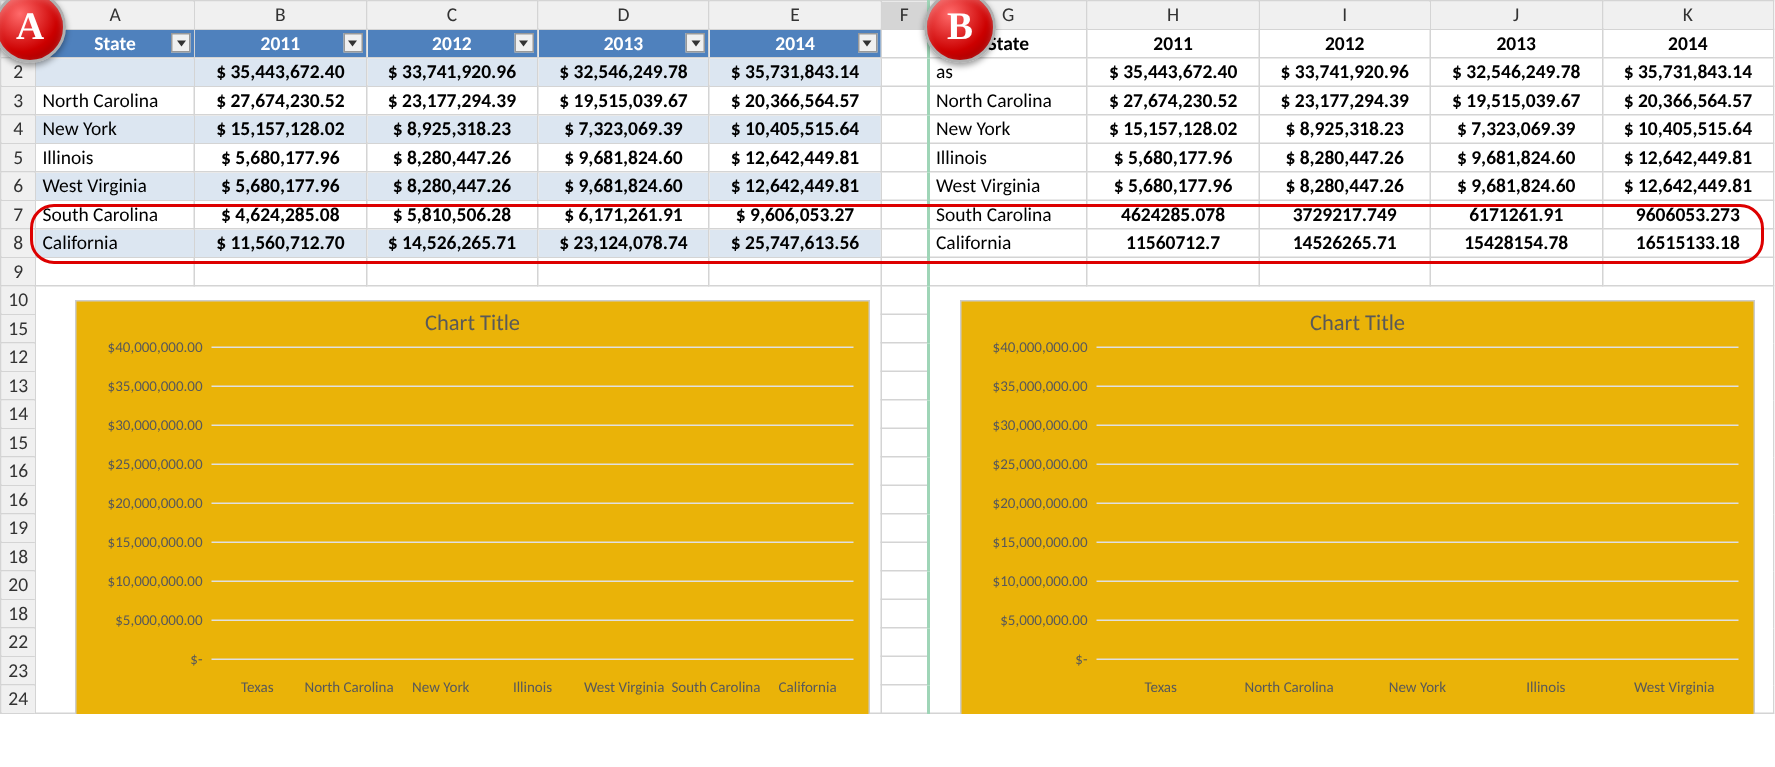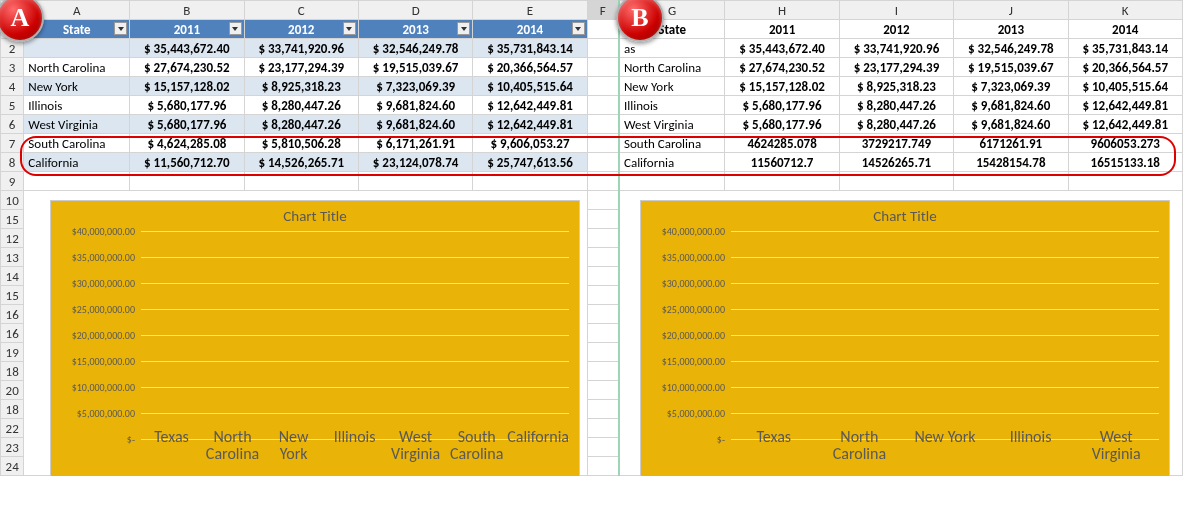--- a/index.html
+++ b/index.html
@@ -75,21 +75,21 @@
   .chart .title { text-align:center; font-size:15px; color:#595959; margin-top:6px; }
   .chart .plot { position:absolute; left:90px; right:10px; top:30px; bottom:60px; }
   .chart .yaxis { position:absolute; left:0; top:30px; bottom:60px; width:88px; }
   .chart .ylab { position:absolute; right:4px; font-size:10px; color:#595959; transform:translateY(-50%); }
   .chart .grid-line { position:absolute; left:0; right:0; height:1px; background:#e0e0e0; }
   .chart .bars { position:absolute; left:0; right:0; top:0; bottom:0; display:flex; align-items:flex-end; }
   .chart .group { flex:1; display:flex; align-items:flex-end; justify-content:center; gap:2px; position:relative; }
   .chart .bar { width:10px; }
   .chart.right .bar { width:12px; }
   .chart .xlabels { position:absolute; left:90px; right:10px; bottom:36px; display:flex; }
-  .chart .xlab { flex:1; font-size:16px; text-align:center; color:#595959; line-height:1.1; }
+  .chart .xlab { flex:1; font-size:10px; text-align:center; color:#595959; line-height:1.1; }
   .chart .legend { position:absolute; bottom:4px; left:0; right:0; display:flex; justify-content:center; gap:14px; font-size:10px; color:#595959;}
   .chart .legend span { display:flex; align-items:center; gap:4px;}
   .chart .legend i { width:8px; height:8px; display:inline-block; }
 </style>
 </head>
 <body>
 
 <div class="badge a">A</div>
 <div class="badge b">B</div>
 

